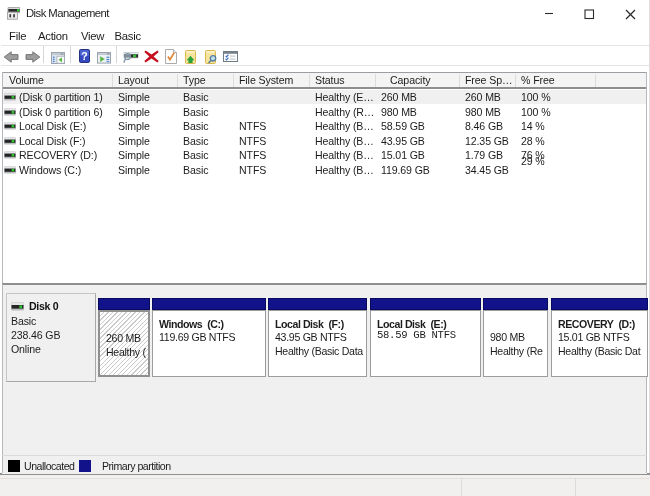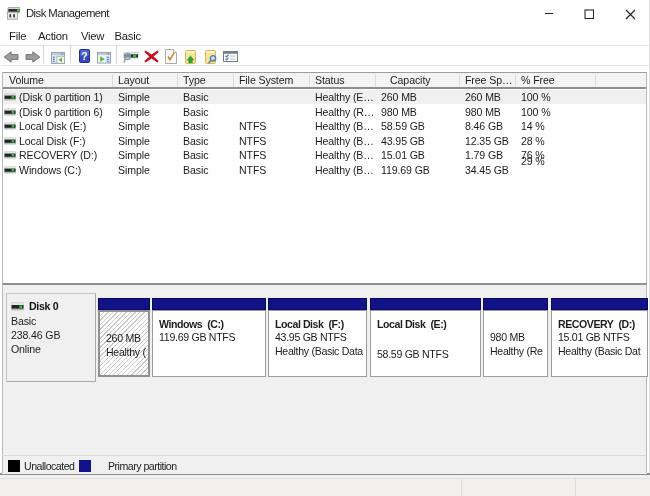--- a/index.html
+++ b/index.html
@@ -274,32 +274,32 @@
     </div>
     <div class="pbar" style="left:268px;width:99px;"></div>
     <div class="pbody" style="left:268px;width:99px;">
       <div class="pline bt" style="top:6.5px;">Local Disk&nbsp;&nbsp;(F:)</div>
       <div class="pline" style="top:20px;">43.95 GB NTFS</div>
       <div class="pline" style="top:33.5px;">Healthy (Basic Data</div>
     </div>
     <div class="pbar" style="left:370px;width:111px;"></div>
     <div class="pbody" style="left:370px;width:111px;">
       <div class="pline bt" style="top:6.5px;">Local Disk&nbsp;&nbsp;(E:)</div>
-      <div class="pline" style="top:37px;">58.59 GB NTFS</div>
+      <div class="pline" style="top:18px;font-family:Liberation Mono, monospace;">58.59 GB NTFS</div>
     </div>
     <div class="pbar" style="left:483px;width:65px;"></div>
     <div class="pbody" style="left:483px;width:65px;">
       <div class="pline" style="top:20px;">980 MB</div>
       <div class="pline" style="top:33.5px;">Healthy (Re</div>
     </div>
     <div class="pbar" style="left:551px;width:97px;"></div>
     <div class="pbody" style="left:551px;width:97px;">
       <div class="pline bt" style="top:6.5px;">RECOVERY&nbsp;&nbsp;(D:)</div>
       <div class="pline" style="top:20px;">15.01 GB NTFS</div>
       <div class="pline" style="top:33.5px;">Healthy (Basic Dat</div>
     </div>
   </div>
 
 <div class="abs" style="left:2px;top:455px;width:645px;height:1px;background:#dadada;"></div>
 <div class="abs" style="left:8px;top:460px;width:12px;height:12px;background:#000000;"></div>
 <div class="abs lg" style="left:24px;top:460px;height:12px;line-height:12px;">Unallocated</div>
 <div class="abs" style="left:79px;top:460px;width:12px;height:12px;background:#12128a;"></div>
-<div class="abs lg" style="left:108px;top:460px;height:12px;line-height:12px;">Primary partition</div>
+<div class="abs lg" style="left:102px;top:460px;height:12px;line-height:12px;">Primary partition</div>
 
 </body></html>

